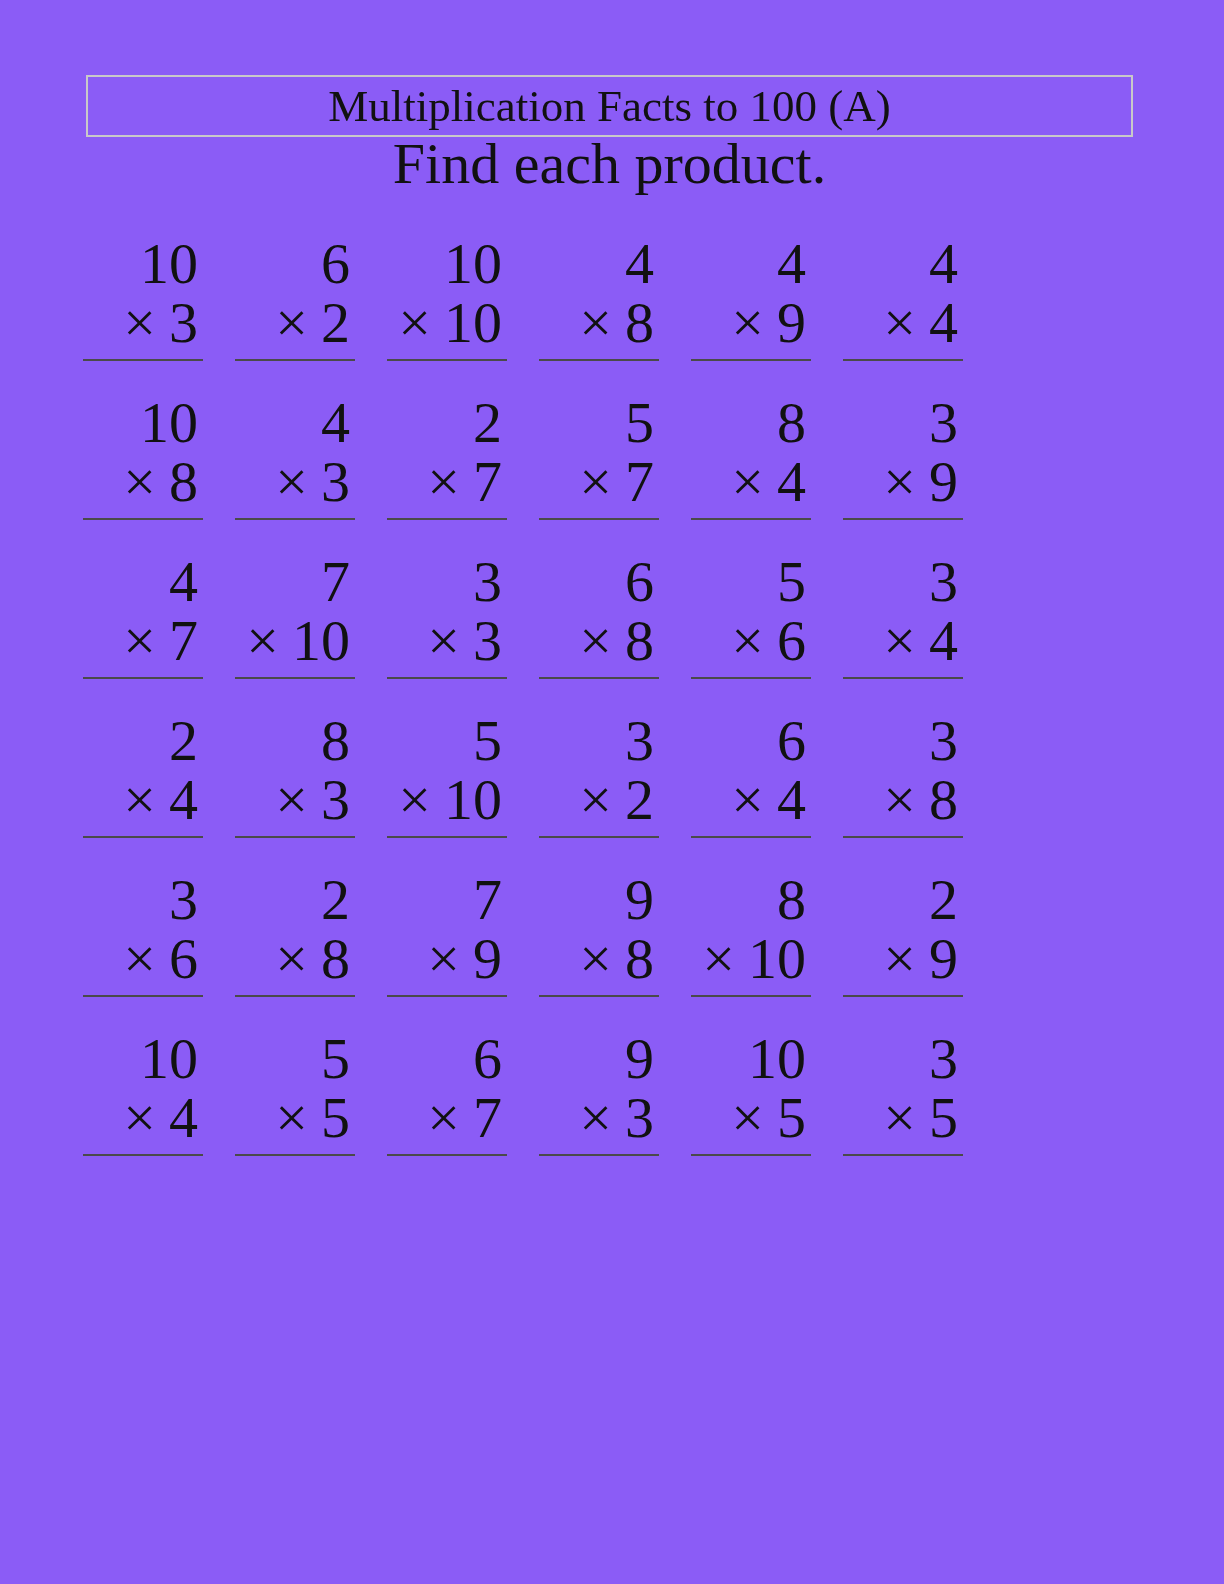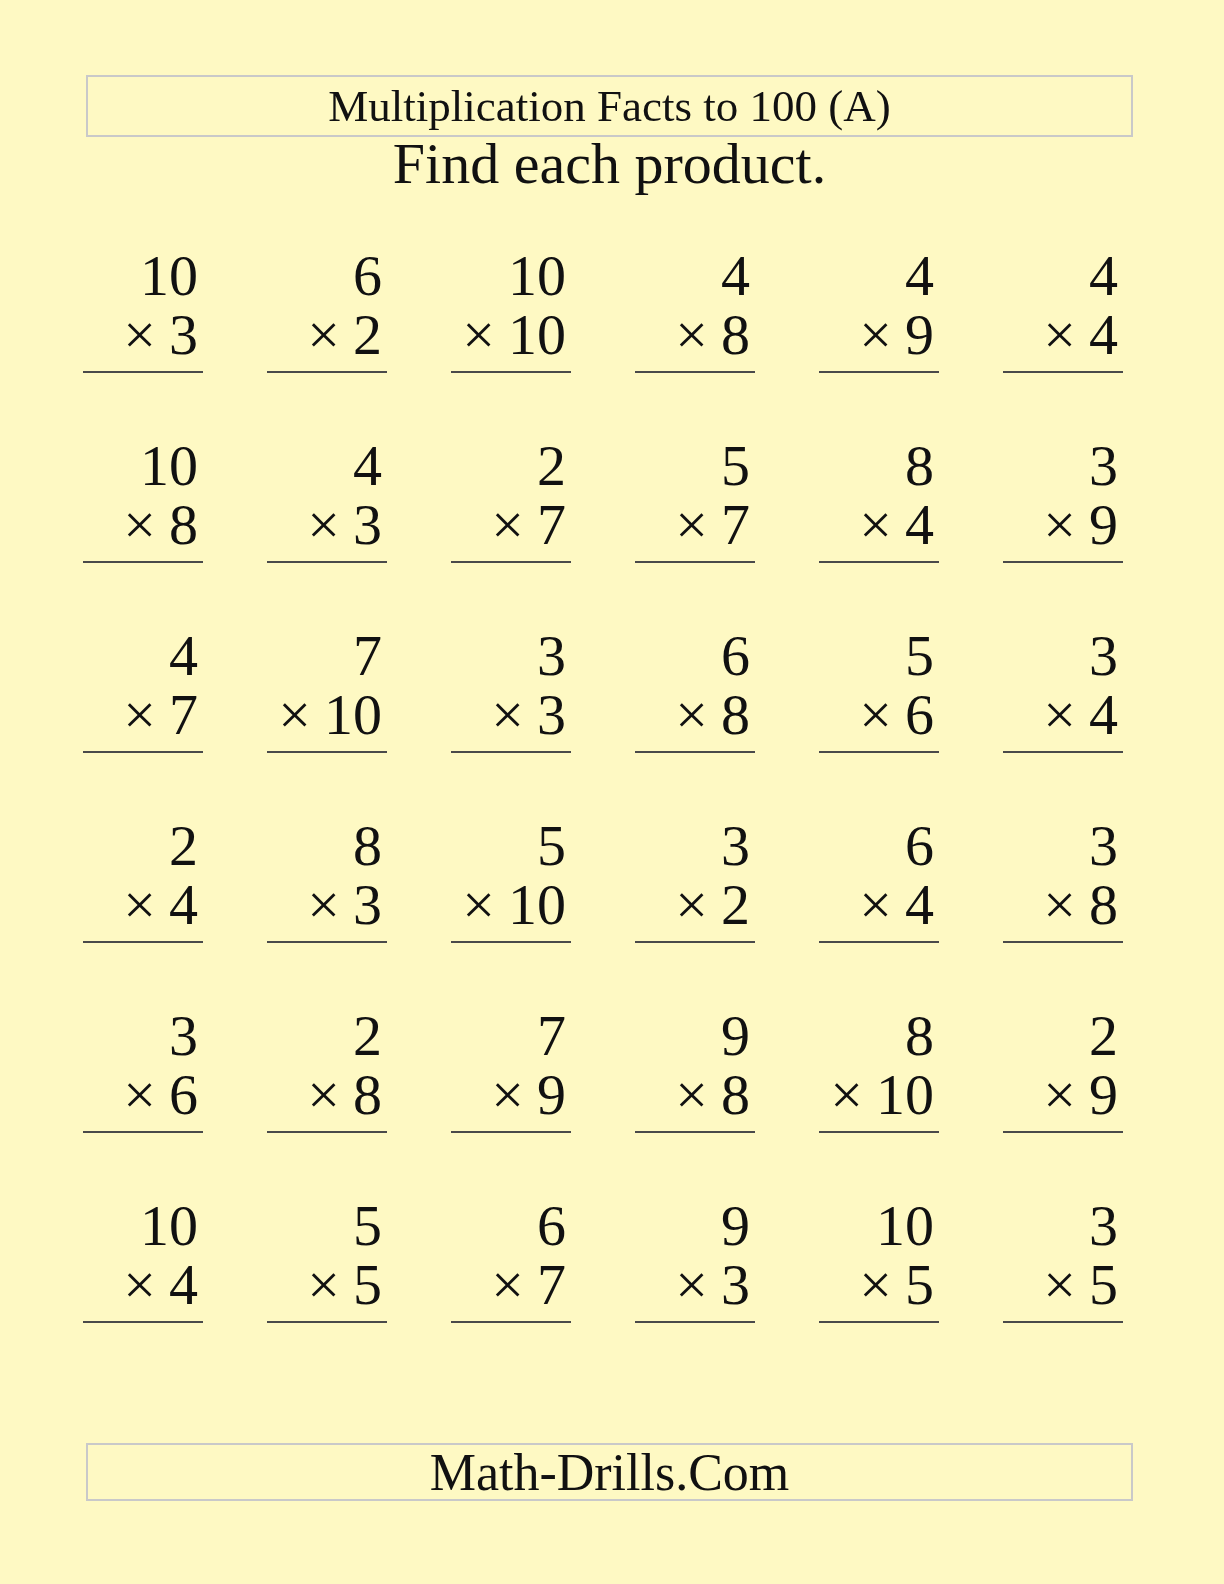--- a/index.html
+++ b/index.html
@@ -4,21 +4,21 @@
 <style>
   html, body {
     margin: 0;
     padding: 0;
     background: #ffffff;
   }
   .sheet {
     position: relative;
     width: 1224px;
     height: 1584px;
-    background: #fef9c3;
+    background: #8b5cf6;
     font-family: "Liberation Serif", serif;
     color: #111111;
     overflow: hidden;
   }
   .titlebox {
     position: absolute;
     left: 86px;
     top: 75px;
     width: 1047px;
     height: 62px;
@@ -37,25 +37,26 @@
     left: 86px;
     top: 134px;
     width: 1047px;
     text-align: center;
     font-size: 58px;
     line-height: 60px;
   }
   .grid {
     position: absolute;
     left: 83px;
-    top: 246px;
+    top: 234px;
     display: grid;
     grid-template-columns: repeat(6, 120px);
     column-gap: 64px;
     row-gap: 63px;
+    gap: 32px;
   }
   .problem {
     width: 120px;
     box-sizing: border-box;
     text-align: right;
     font-size: 58px;
     line-height: 59px;
     border-bottom: 2px solid #4a4a4a;
     padding: 0 5px 7px 0;
   }
@@ -269,17 +270,14 @@
     <div class="top">10</div>
     <div class="bottom"><span class="sign">×</span><span class="mult">5</span></div>
   </div>
 
   <div class="problem">
     <div class="top">3</div>
     <div class="bottom"><span class="sign">×</span><span class="mult">5</span></div>
   </div>
 </div>
 
-  <div class="footerbox">
-    <span class="footer-text">Math-Drills.Com</span>
-  </div>
 
 </div>
 
 </body></html>

